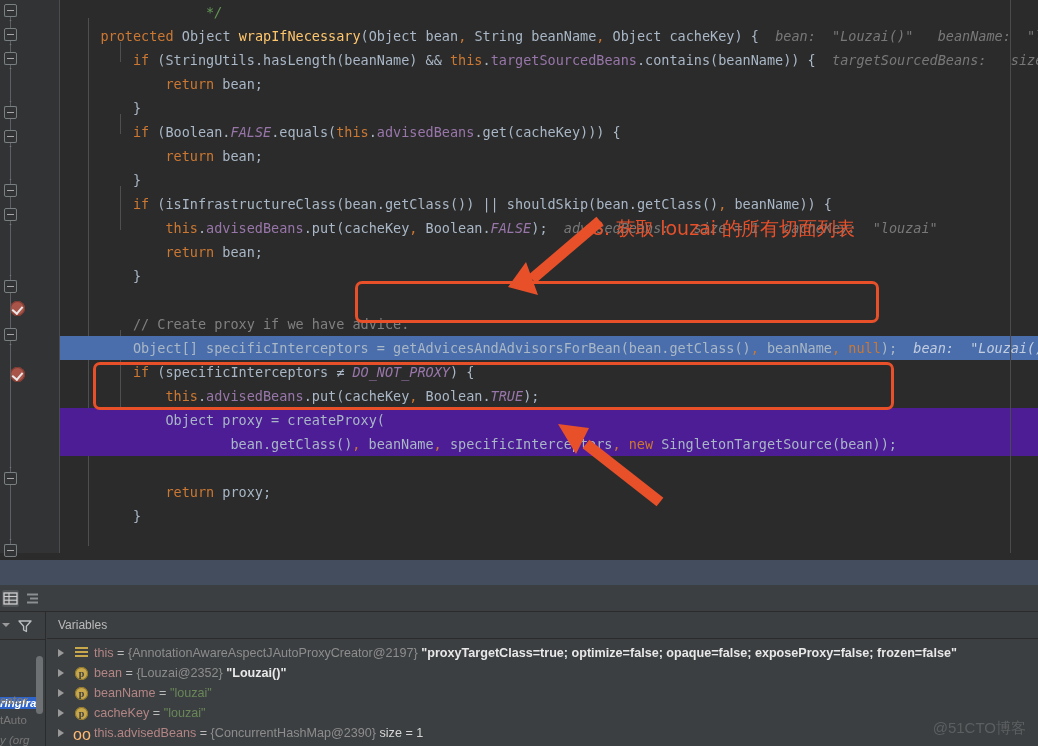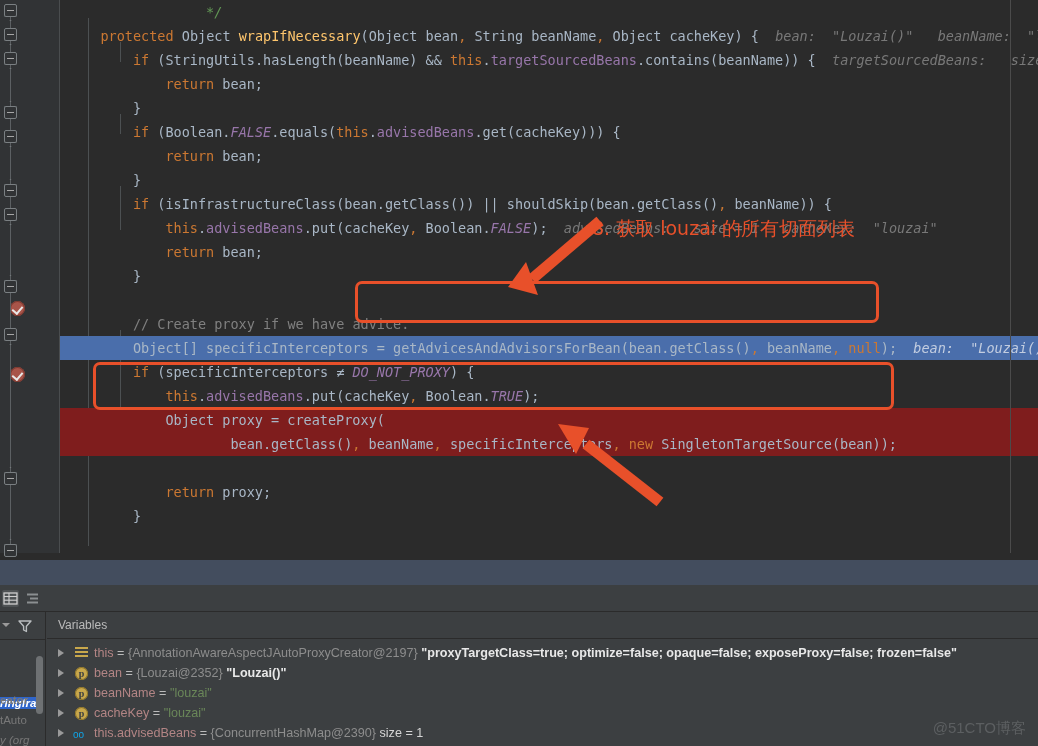--- a/index.html
+++ b/index.html
@@ -39,21 +39,21 @@
   .line {
     position: absolute; left: 0; right: 0; height: 24px; line-height: 24px;
     font-family: "DejaVu Sans Mono", monospace;
     font-size: 13.5px;
     white-space: pre;
     color: #a9b7c6;
   }
   .line .txt { padding-left: 8px; display: inline; }
 
   .line.hl-blue { background: #4a6eab; }
-  .line.hl-red  { background: #7f1d1d; }
+  .line.hl-red  { background: #4c1d95; }
 
   
   .indent-guide {
     position: absolute; width: 1px; background: #4c5052; top: 0;
   }
 
   
   .kw   { color: #cc7832; }
   .type { color: #a9b7c6; }
   .mth  { color: #ffc66d; }      
@@ -230,21 +230,21 @@
     text-align: center; font-size: 10px; color: #3c3f41;
     font-family: "Liberation Serif", serif; font-weight: bold;
   }
   .var-ico.lines { top: 4px; }
   .var-ico.lines i {
     display: block; height: 2px; background: #c9a84c; margin-bottom: 2px;
   }
   .var-ico.lines i:nth-child(1) { width: 13px; }
   .var-ico.lines i:nth-child(2) { width: 13px; }
   .var-ico.lines i:nth-child(3) { width: 13px; }
-  .var-ico.chain { top: 6px; color: #0ea5e9; font-size: 10px; }
+  .var-ico.chain { top: 6px; color: #fdba74; font-size: 16px; }
   .var-label { position: absolute; left: 47px; }
   .vname  { color: #b38585; }
   .veq    { color: #bbbbbb; }
   .vobj   { color: #8d8d8d; }
   .vstrq  { color: #6a8759; }
   .vstrw  { color: #e8e8e8; font-weight: bold; }
   .vsize  { color: #d6d6d6; }
 
   .watermark {
     position: absolute; right: 12px; bottom: 8px;

